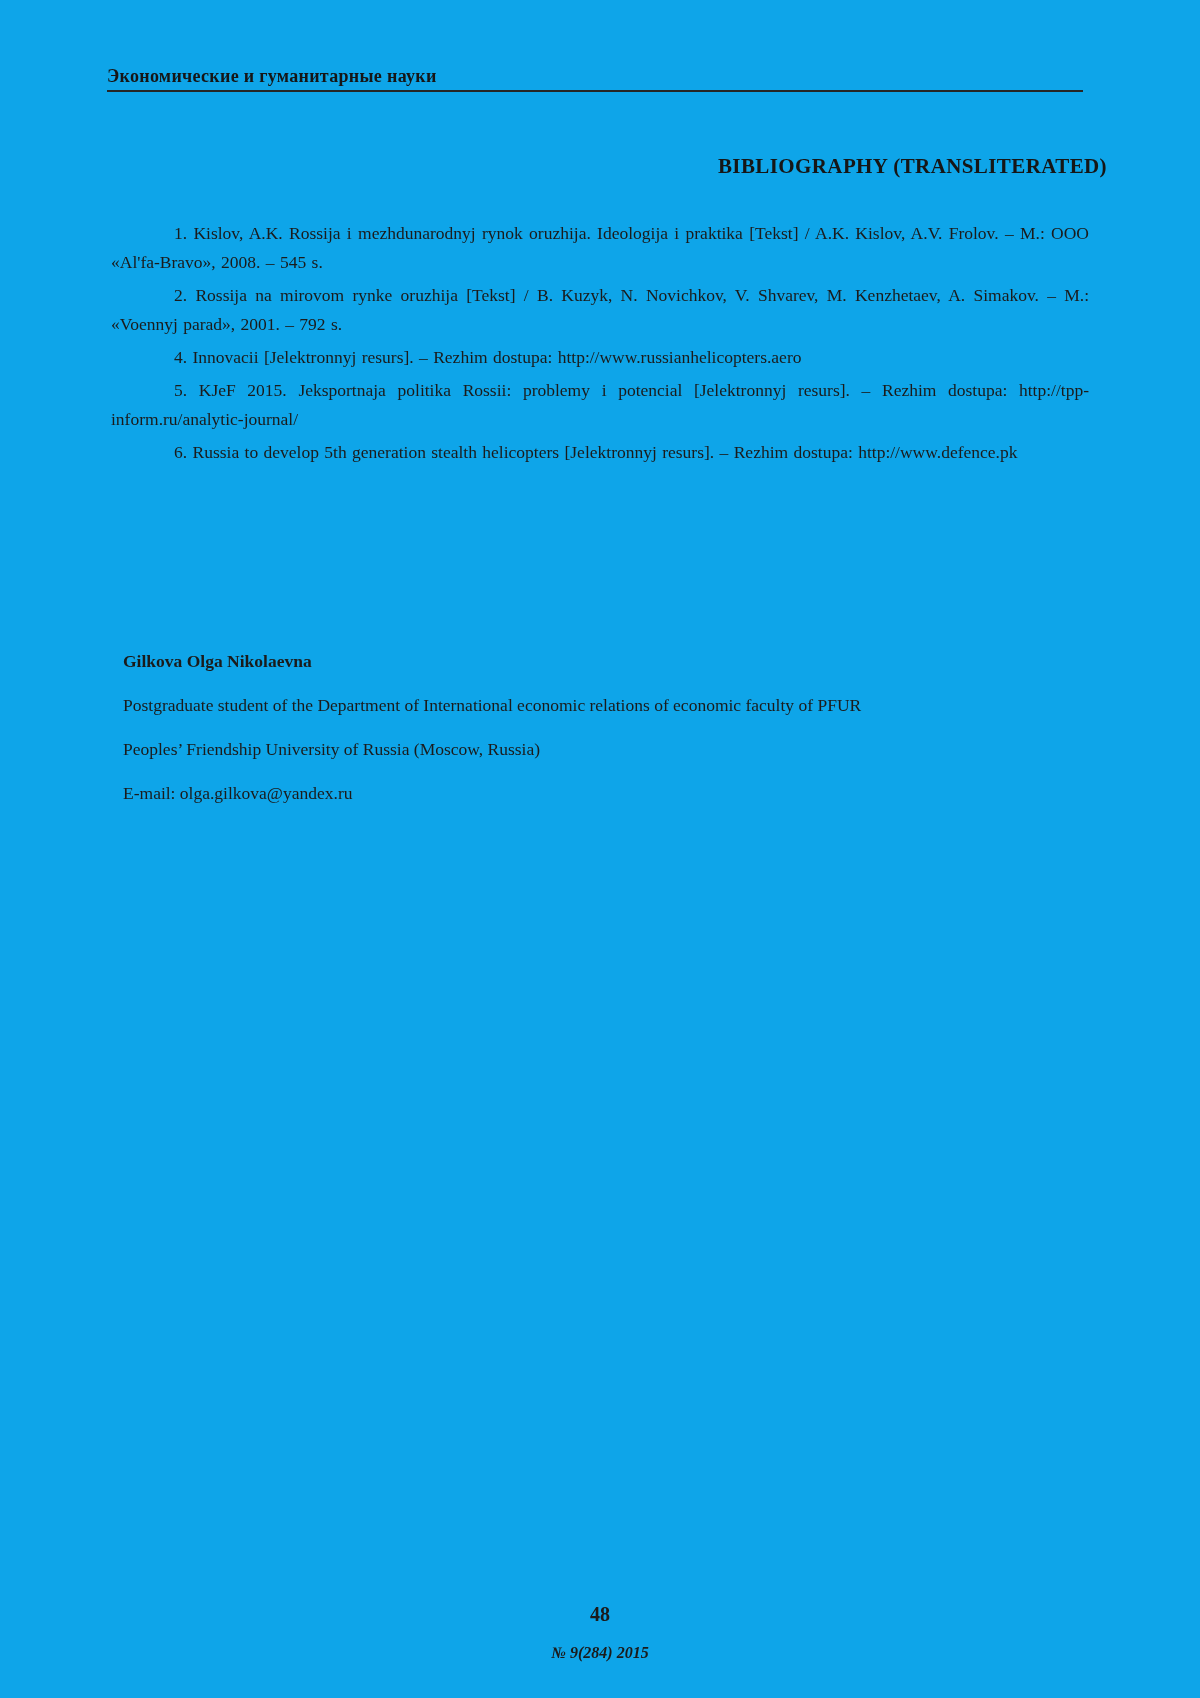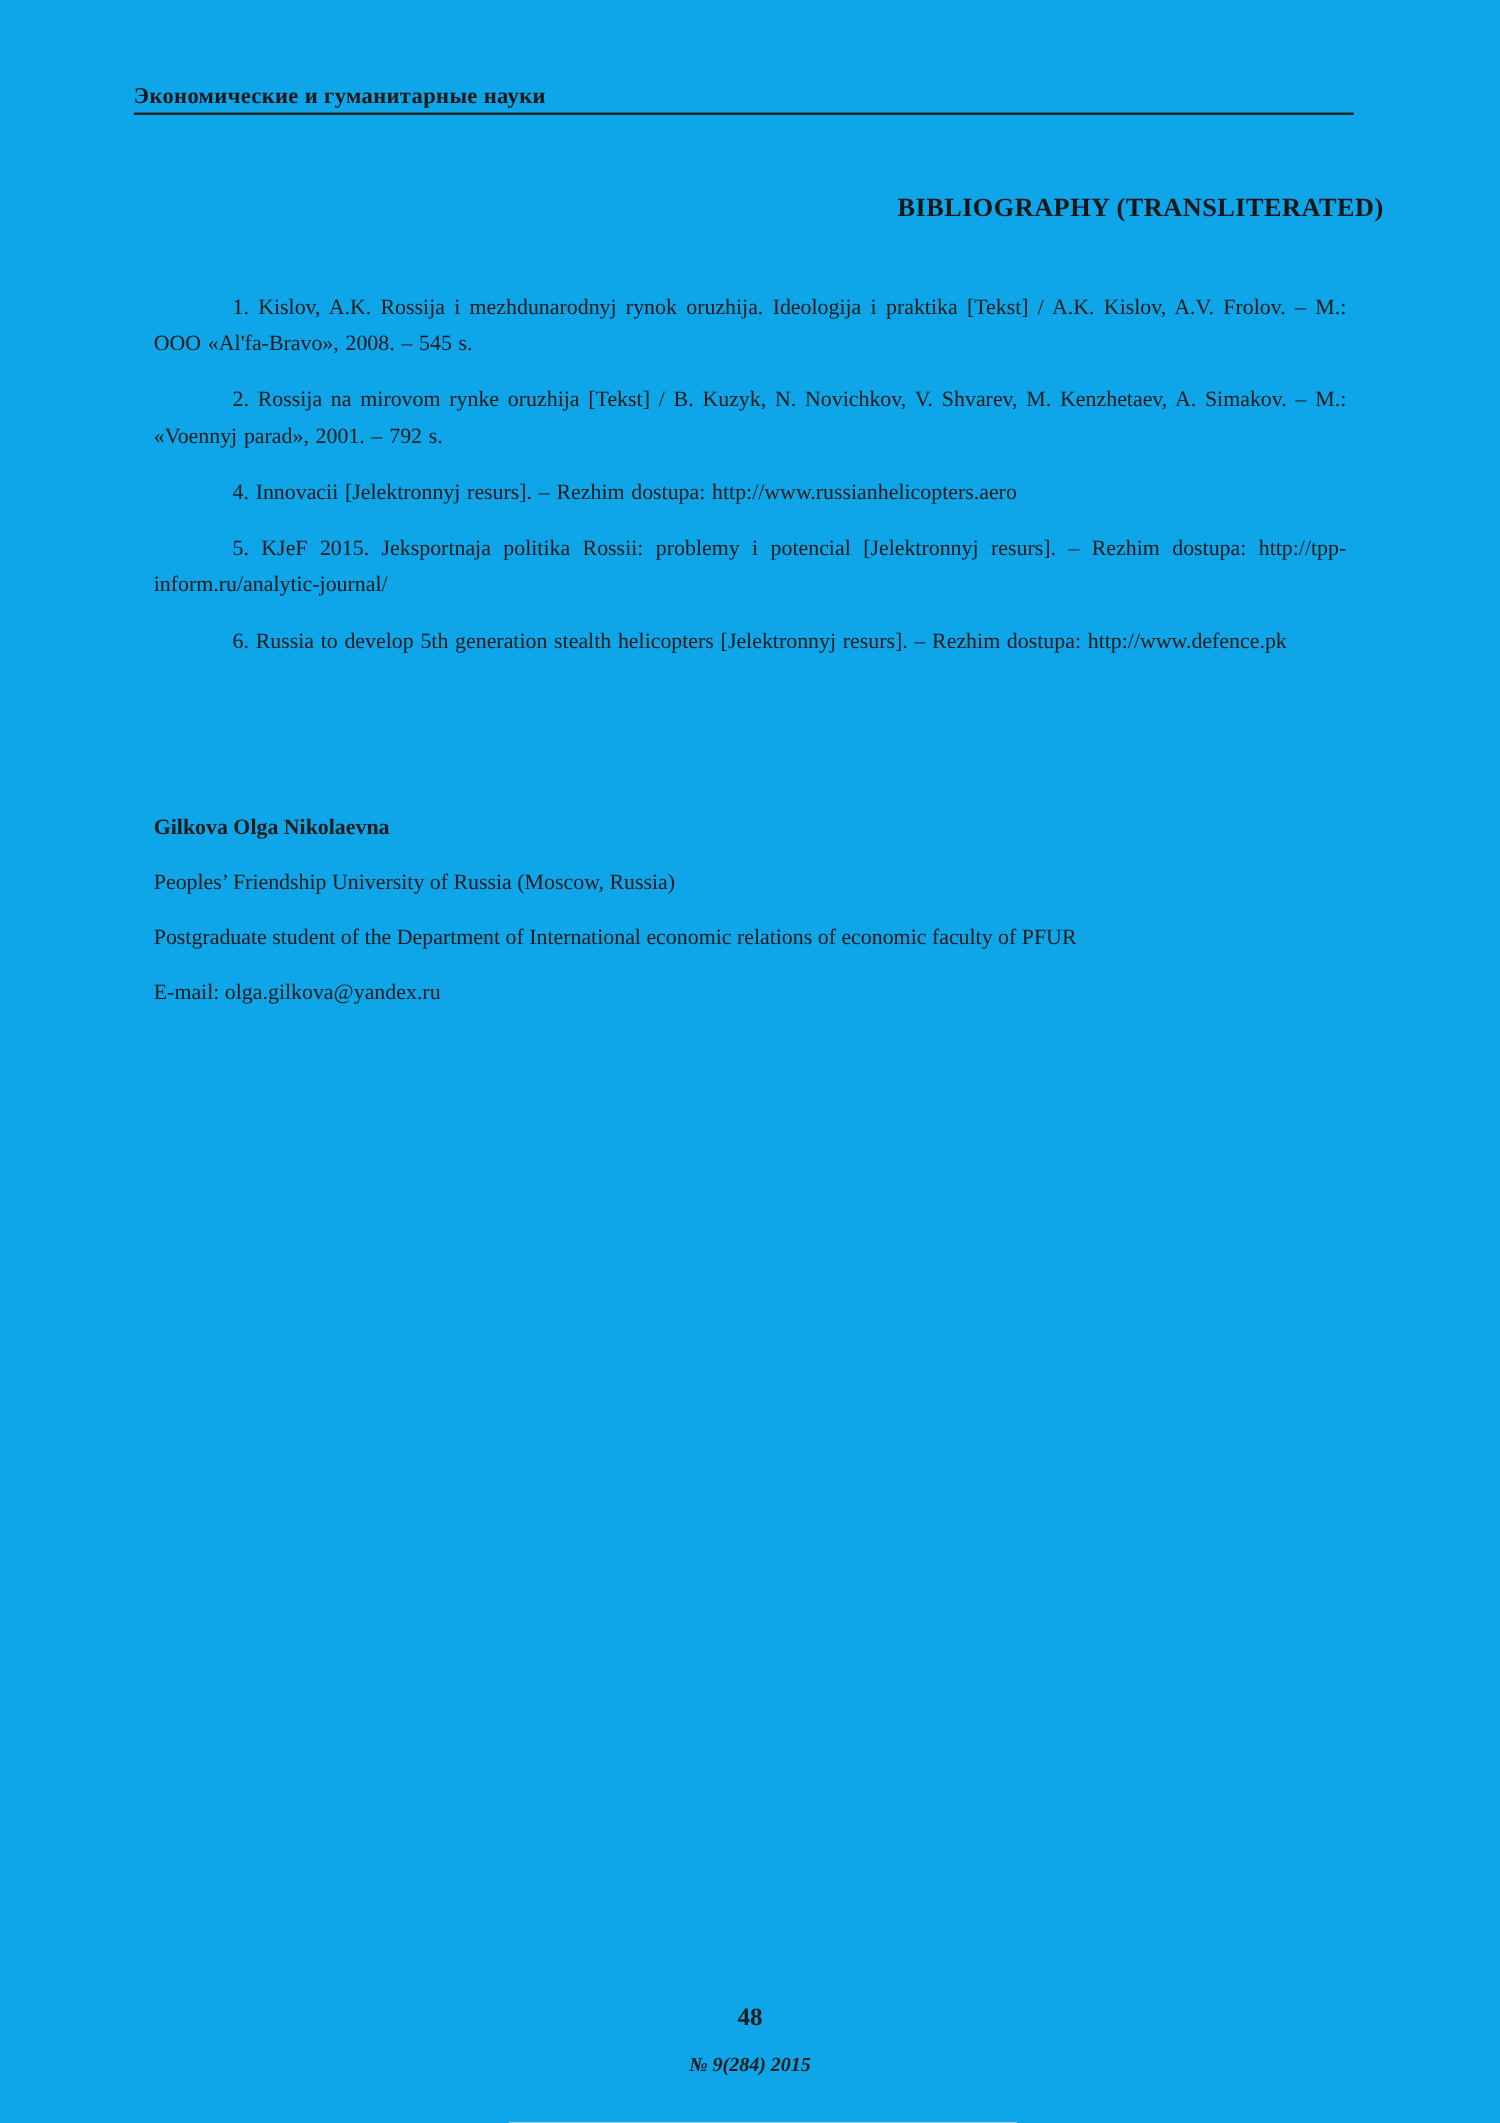--- a/index.html
+++ b/index.html
@@ -51,21 +51,21 @@
   .bib {
     position: absolute;
     left: 107px;
     top: 215px;
     width: 986px;
     font-size: 17.5px;
     line-height: 29px;
     text-align: justify;
   }
   .bib p {
-    margin: 16px;
+    margin: 4px;
     text-indent: 63px;
     word-spacing: 1px;
   }
   
   .author {
     position: absolute;
     left: 107px;
     top: 631px;
     width: 986px;
     font-size: 17.5px;
@@ -116,22 +116,22 @@
   <section class="bib">
     <p>1. Kislov, A.K. Rossija i mezhdunarodnyj rynok oruzhija. Ideologija i praktika [Tekst] / A.K. Kislov, A.V. Frolov. – M.: OOO «Al'fa-Bravo», 2008. – 545 s.</p>
     <p>2. Rossija na mirovom rynke oruzhija [Tekst] / B. Kuzyk, N. Novichkov, V. Shvarev, M. Kenzhetaev, A. Simakov. – M.: «Voennyj parad», 2001. – 792 s.</p>
     <p>4. Innovacii [Jelektronnyj resurs]. – Rezhim dostupa: http://www.russianhelicopters.aero</p>
     <p>5. KJeF 2015. Jeksportnaja politika Rossii: problemy i potencial [Jelektronnyj resurs]. – Rezhim dostupa: http://tpp-inform.ru/analytic-journal/</p>
     <p>6. Russia to develop 5th generation stealth helicopters [Jelektronnyj resurs]. – Rezhim dostupa: http://www.defence.pk</p>
   </section>
 
   <section class="author">
     <p class="author-name">Gilkova Olga Nikolaevna</p>
+    <p>Postgraduate student of the Department of International economic relations of economic faculty of PFUR</p>
     <p>Peoples’ Friendship University of Russia (Moscow, Russia)</p>
-    <p>Postgraduate student of the Department of International economic relations of economic faculty of PFUR</p>
     <p>E-mail: olga.gilkova@yandex.ru</p>
   </section>
 
   <div class="footer">
     <span class="page-num">48</span>
     <div class="footer-rule"></div>
     <span class="issue-label">№ 9(284) 2015</span>
   </div>
 
 </div>

